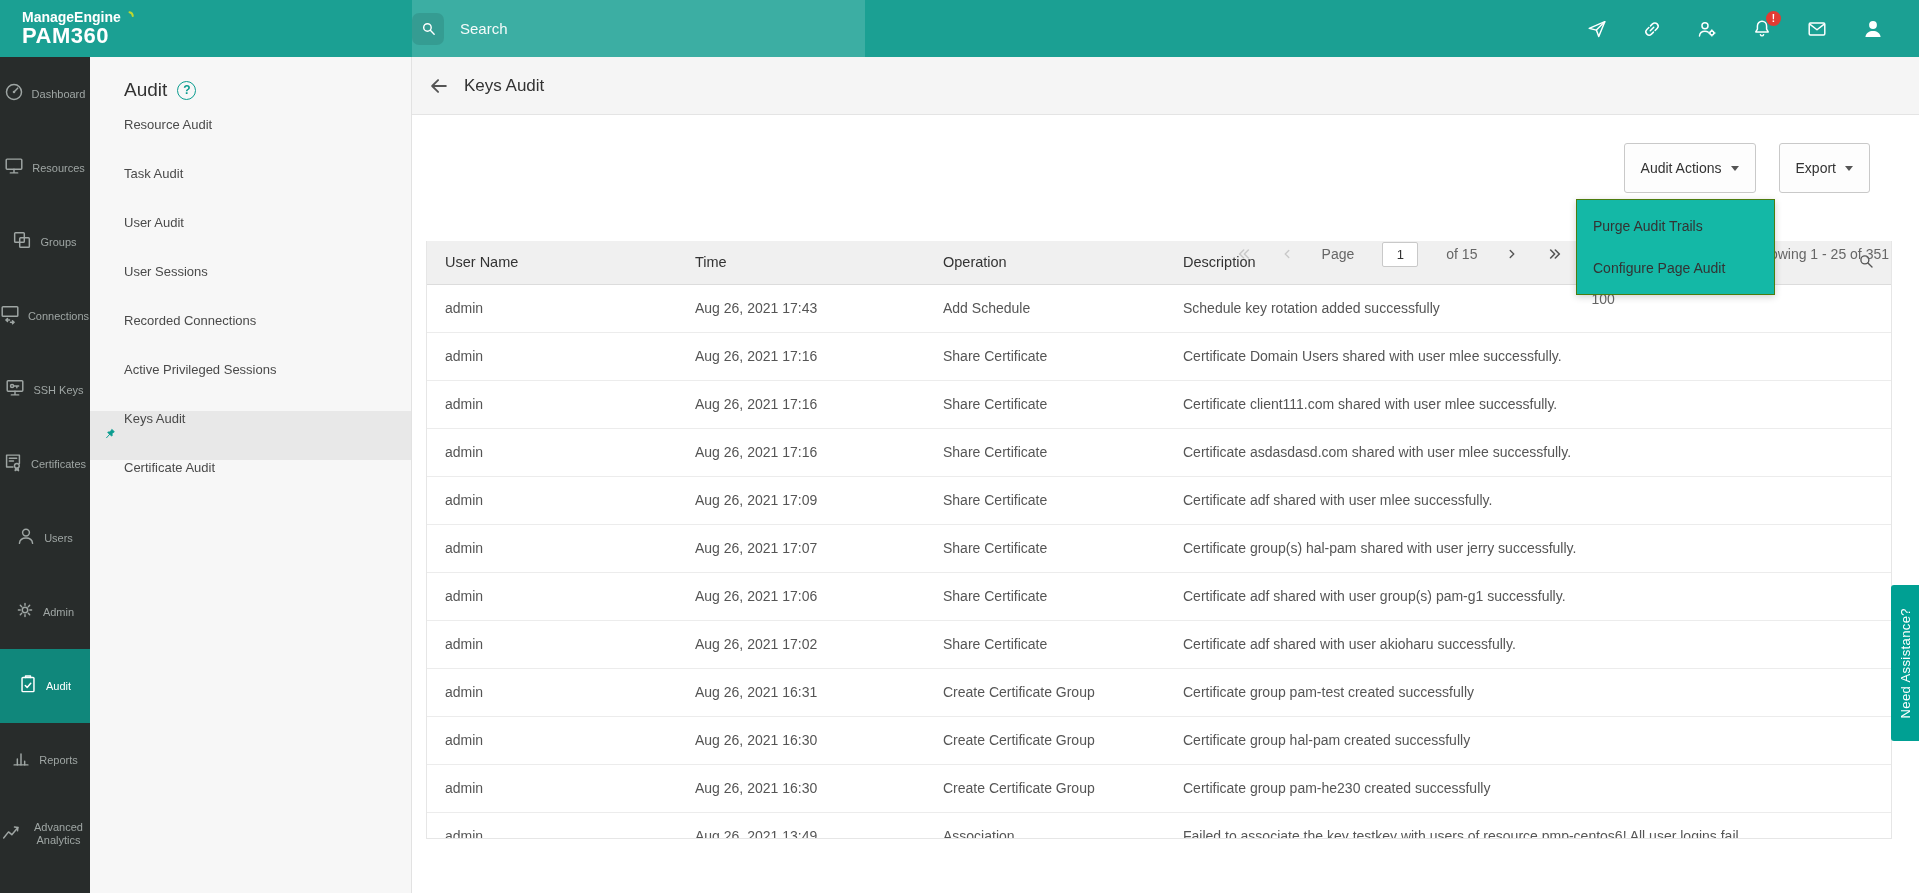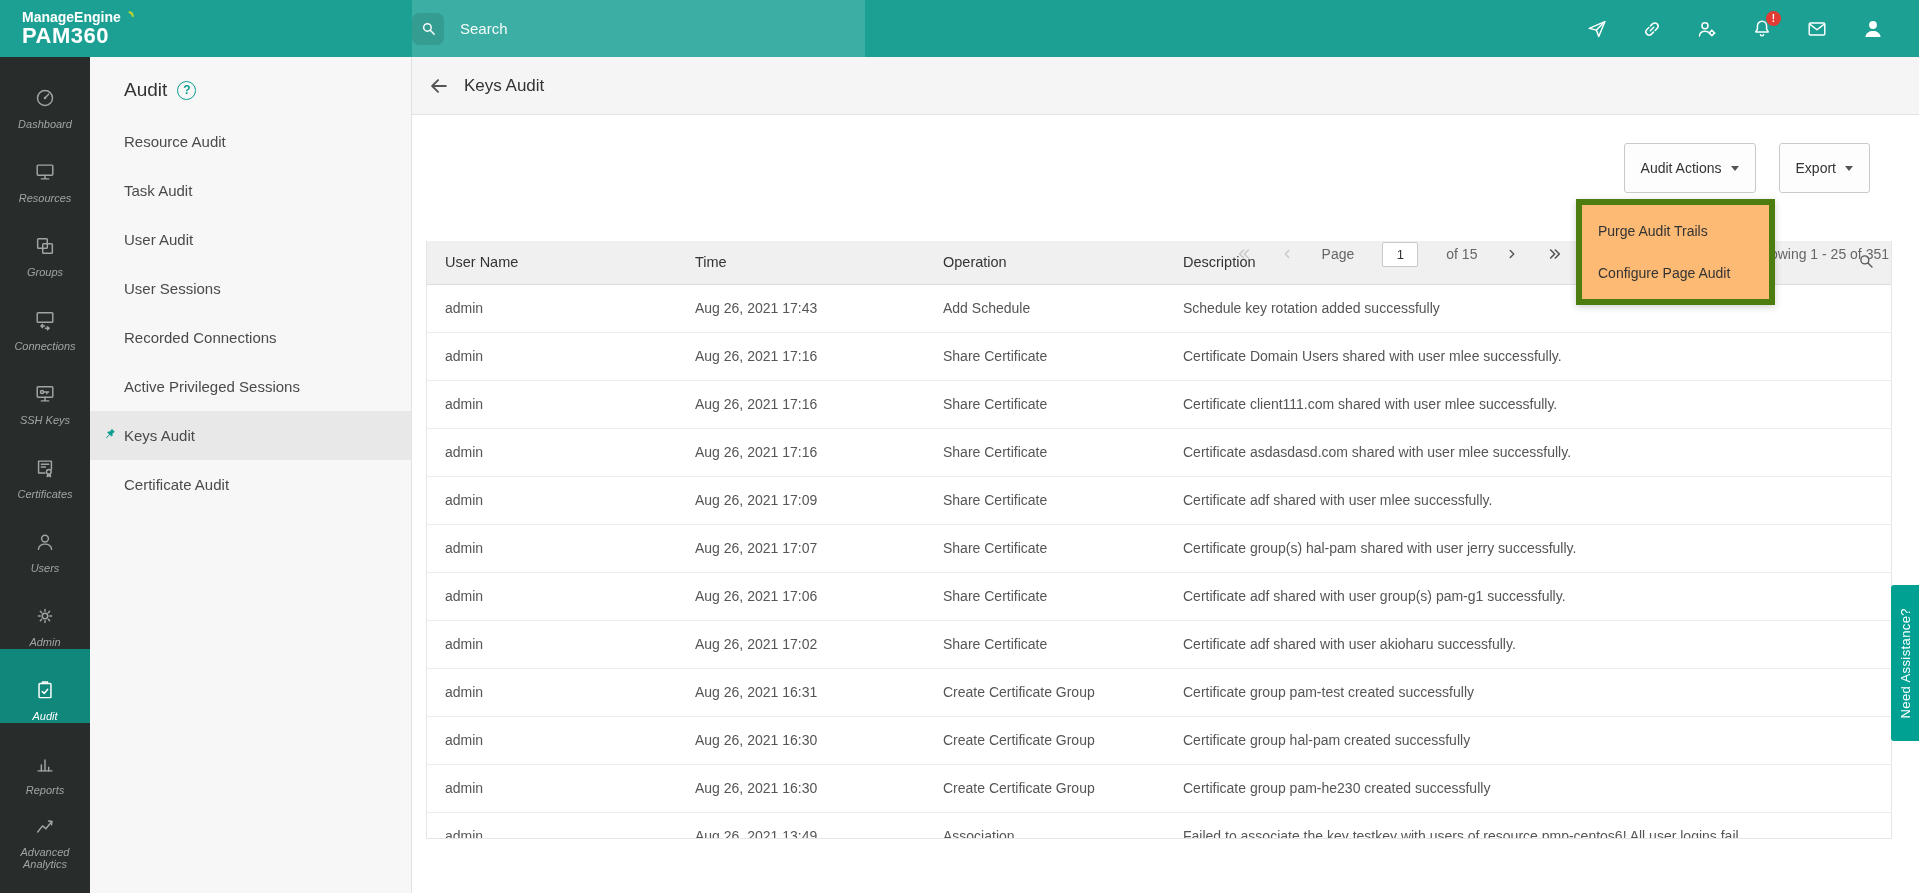--- a/index.html
+++ b/index.html
@@ -22,34 +22,34 @@
   .search-input::placeholder{color:rgba(255,255,255,.95);}
   .topbar-icons{margin-left:auto;display:flex;align-items:center;gap:33px;padding-right:34px;color:#fff;}
   .tb-ic{position:relative;cursor:pointer;display:flex;align-items:center;}
   .tb-badge{position:absolute;top:-7px;right:-8px;min-width:15px;height:15px;border-radius:50%;
     background:var(--badge);color:#fff;font-size:10px;font-weight:bold;
     display:flex;align-items:center;justify-content:center;padding:0 3px;}
 
   
   .sidebar{position:absolute;top:57px;left:0;width:90px;bottom:0;background:var(--sidebar);
     display:flex;flex-direction:column;z-index:40;}
-  .sb-item{height:74px;display:flex;flex-direction:column;align-items:center;justify-content:flex-end;
-    gap:5px;color:#9fa6a4;cursor:pointer;font-style:italic;}
+  .sb-item{height:74px;display:flex;align-items:center;justify-content:center;
+    gap:5px;color:#9fa6a4;cursor:pointer;}
   .sb-item .sb-label{font-size:11px;text-align:center;line-height:1.15;padding:0 2px;}
   .sb-item.active{background:#10877b;color:#fff;}
 
   
   .subnav{position:absolute;top:57px;left:90px;width:322px;bottom:0;background:#f7f7f7;
     border-right:1px solid #e2e2e2;z-index:30;}
   .subnav-title{padding:22px 0 16px 34px;font-size:19px;color:#333;
     display:flex;align-items:center;gap:10px;}
   .help-circle{width:19px;height:19px;border-radius:50%;border:1.5px solid var(--accent);
     color:var(--accent);font-size:12px;display:flex;align-items:center;justify-content:center;
     cursor:pointer;font-weight:bold;}
-  .subnav-item{height:49px;display:flex;align-items:center;padding-left:34px;font-size:15px;
+  .subnav-item{height:49px;display:flex;padding-left:34px;font-size:13px;
     color:#4a4a4a;cursor:pointer;position:relative;}
   .subnav-item.active{background:#e8e8e8;}
   .subnav-pin{position:absolute;left:12px;top:16px;color:var(--accent);}
 
   
   .page-header{position:absolute;left:412px;top:57px;right:0;height:58px;background:#f5f5f5;
     border-bottom:1px solid #e4e4e4;display:flex;align-items:center;padding-left:16px;gap:14px;z-index:10;}
   .back-btn{color:#555;cursor:pointer;display:flex;align-items:center;}
   .page-title{font-size:17px;color:#333;}
 
@@ -64,22 +64,22 @@
   .pagination{position:absolute;top:86px;right:30px;display:flex;align-items:center;gap:28px;
     font-size:14px;color:#666;z-index:5;}
   .pg-nav{display:flex;align-items:center;cursor:pointer;}
   .pg-nav.disabled{color:#c9c9c9;cursor:default;}
   .pg-nav.enabled{color:#555;}
   .page-input{width:36px;height:25px;border:1px solid #c9c9c9;border-radius:2px;text-align:center;
     font-size:13px;color:#333;font-family:"Liberation Sans",sans-serif;outline:none;}
   .pg-size{cursor:pointer;color:#666;}
   .showing{margin-left:110px;white-space:nowrap;color:#666;}
 
-  .dropdown{position:absolute;top:84px;left:1164px;width:199px;background:#fdba74;
-    border:6px solid #4d7c0f;box-shadow:0 2px 7px rgba(0,0,0,.18);z-index:60;padding:5px 0;}
+  .dropdown{position:absolute;top:84px;left:1164px;width:199px;background:#14b8a6;
+    border:1px solid #4d7c0f;box-shadow:0 2px 7px rgba(0,0,0,.18);z-index:60;padding:5px 0;}
   .dropdown-item{padding:13px 16px;font-size:14px;color:#333;cursor:pointer;white-space:nowrap;}
 
   
   .table-wrap{position:absolute;left:14px;right:27px;top:126px;height:598px;overflow:hidden;
     border:1px solid #e6e6e6;border-top:none;}
   table{width:100%;border-collapse:collapse;table-layout:fixed;font-size:14px;color:#555;}
   col.c1{width:250px;} col.c2{width:248px;} col.c3{width:240px;} col.c5{width:52px;}
   thead th{background:#f0f0f0;height:43px;text-align:left;padding-left:18px;font-weight:normal;
     color:#333;border-bottom:1px solid #dcdcdc;font-size:14.5px;}
   thead th.th-search{padding:0 16px 0 0;text-align:right;color:#555;}

